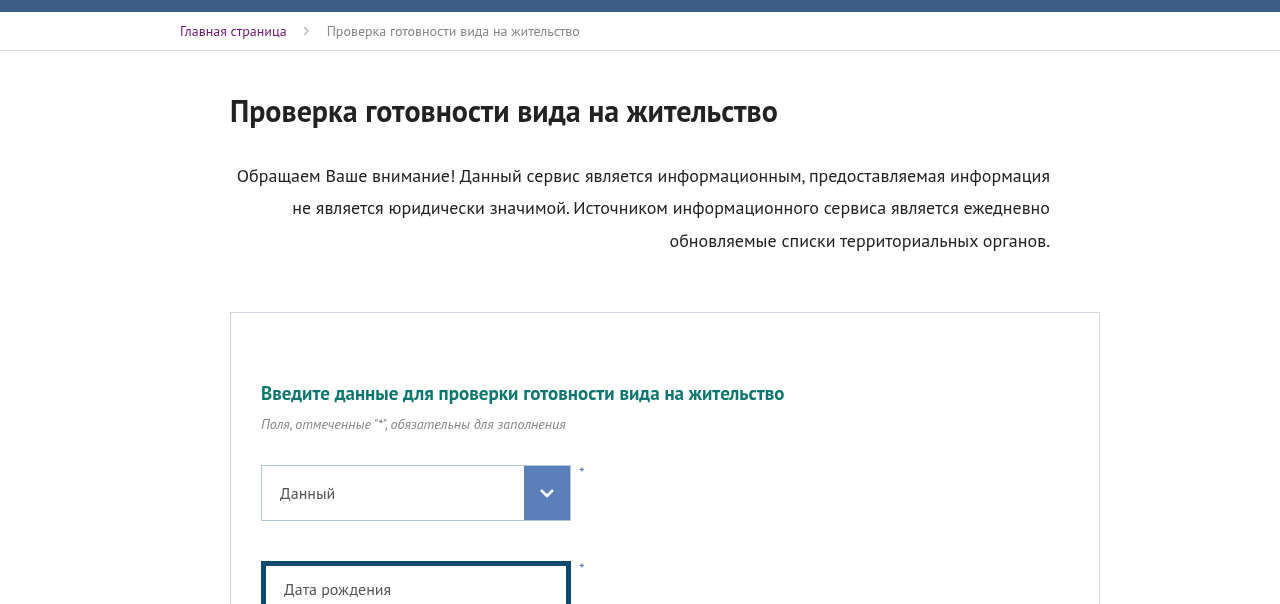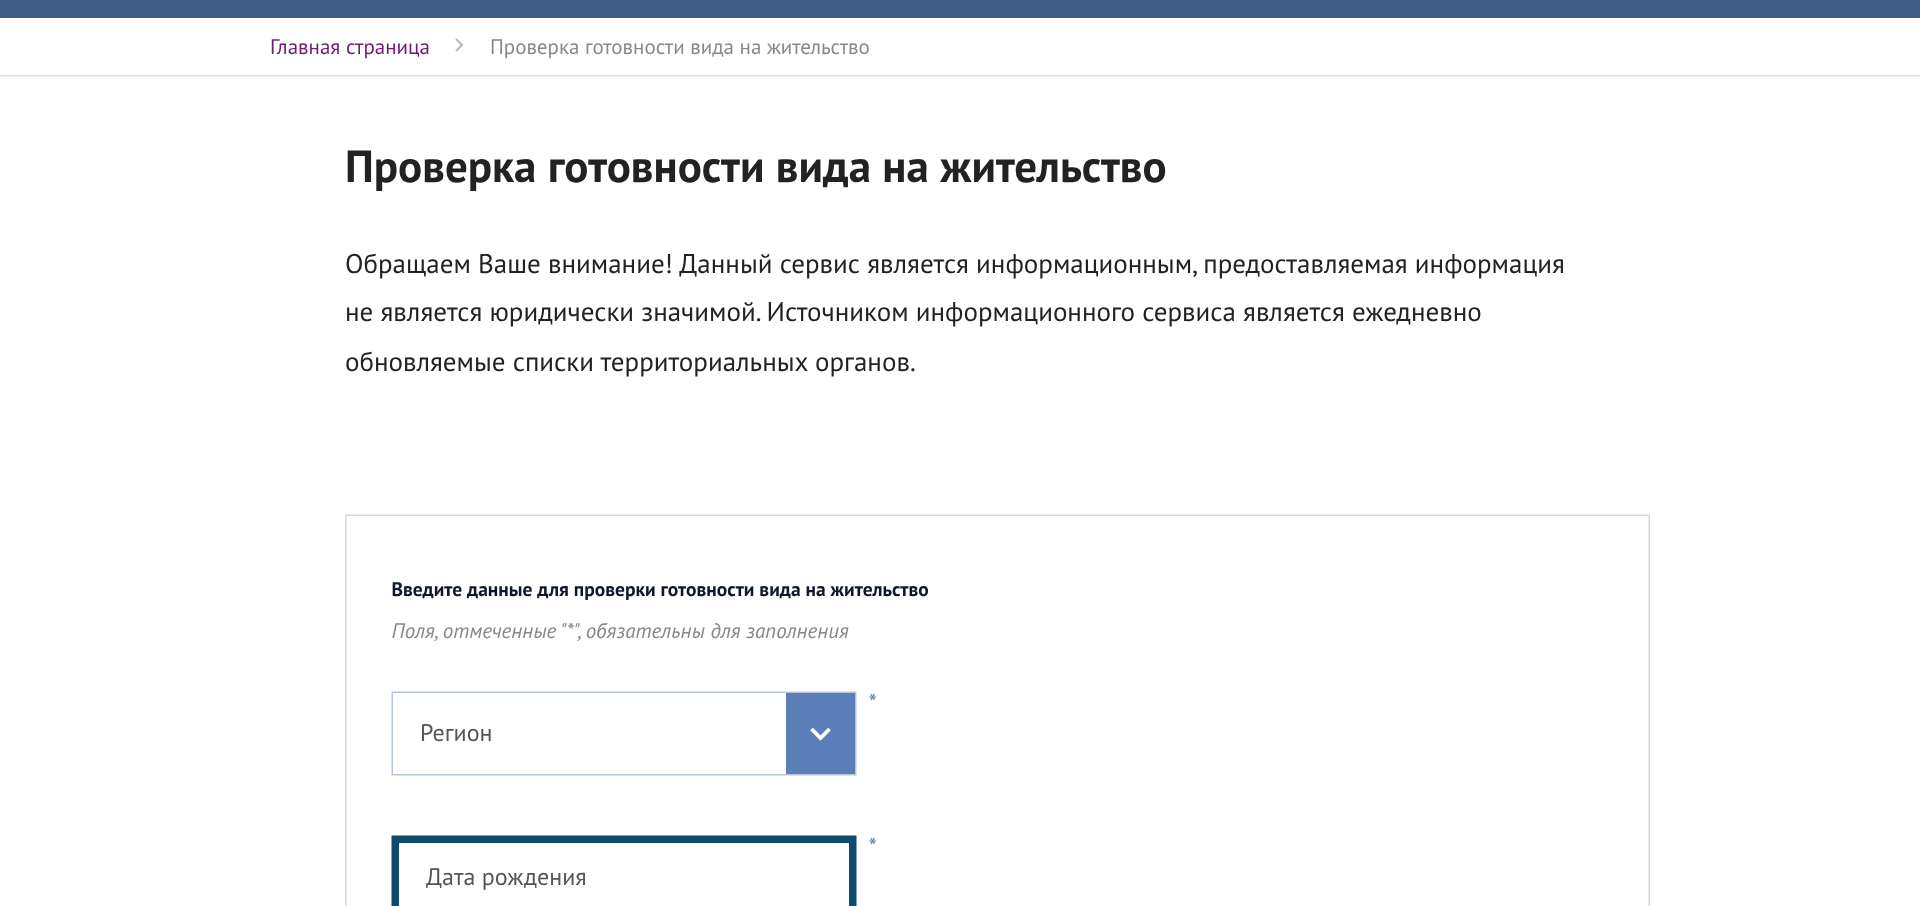--- a/index.html
+++ b/index.html
@@ -47,32 +47,34 @@
     h1.page-title {
       font-size: 30px;
       font-weight: 700;
       color: #222;
       margin-bottom: 30px;
     }
     .intro {
       font-size: 18px;
       line-height: 1.8;
       color: #222;
-      margin-bottom: 86px;
+      margin-bottom: 55px;
       max-width: 820px;
+      text-align: right;
     }
     .form-box {
       border: 1px solid #cfd6e4;
       padding: 40px 30px 40px 30px;
     }
     .form-title {
-      color: #0f172a;
-      font-size: 13px;
+      color: #0f766e;
+      font-size: 19px;
       font-weight: 700;
       margin-bottom: 10px;
+      margin-top: 28px;
     }
     .form-note {
       color: #888;
       font-style: italic;
       font-size: 14px;
       margin-bottom: 32px;
     }
     .field-row {
       display: flex;
       align-items: flex-start;
@@ -149,21 +151,21 @@
 <div class="content">
   <h1 class="page-title">Проверка готовности вида на жительство</h1>
   <p class="intro">Обращаем Ваше внимание! Данный сервис является информационным, предоставляемая информация не является юридически значимой. Источником информационного сервиса является ежедневно обновляемые списки территориальных органов.</p>
 
   <div class="form-box">
     <div class="form-title">Введите данные для проверки готовности вида на жительство</div>
     <div class="form-note">Поля, отмеченные "*", обязательны для заполнения</div>
 
     <div class="field-row">
       <div class="select-wrap">
-        <div class="select-label">Регион</div>
+        <div class="select-label">Данный</div>
         <div class="select-arrow">
           <svg width="16" height="10" viewBox="0 0 16 10">
               <path d="M2 2 L8 8 L14 2" stroke="#fff" stroke-width="2.5" fill="none"></path>
             </svg>
         </div>
       </div>
       <span class="asterisk">*</span>
     </div>
 
     <div class="field-row">

